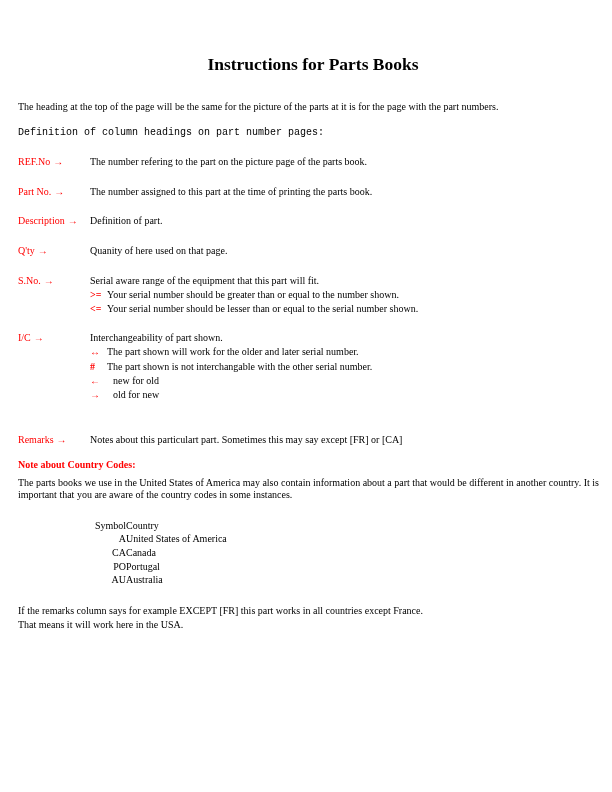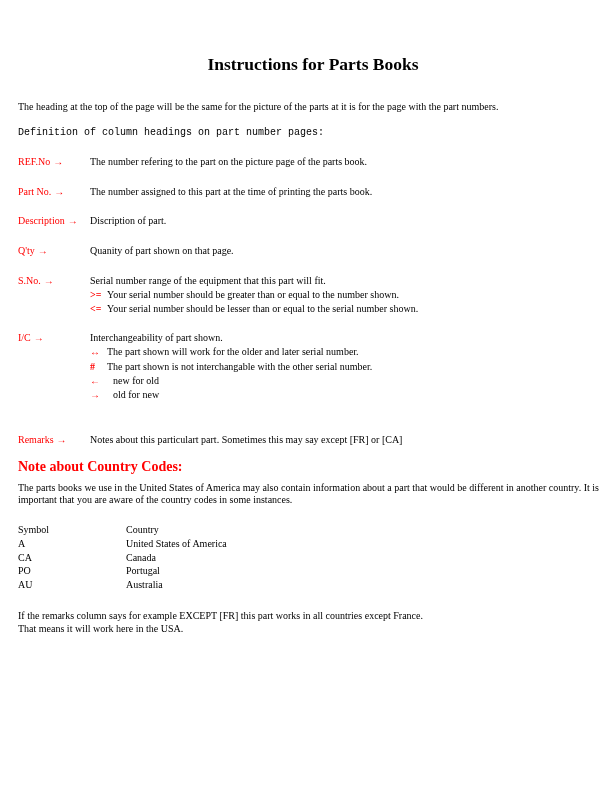--- a/index.html
+++ b/index.html
@@ -61,29 +61,30 @@
     flex: none;
     min-width: 17px;
     color: #ff0000;
     font-weight: bold;
   }
   .remarks-block { margin-top: 34px; }
 
   .section-heading {
     color: #ff0000;
     font-weight: bold;
-    font-size: 14px;
+    font-size: 10px;
     margin: 13px 0 7px 0;
     line-height: 1.15;
   }
 
   .country-table { margin-top: 18px; }
   .country-row {
     display: flex;
     line-height: 13.7px;
+    text-align: right;
   }
   .country-symbol {
     flex: none;
     width: 108px;
   }
 
   .outro { margin-top: 17px; line-height: 13.7px; }
 </style>
 </head>
 <body>
@@ -105,35 +106,35 @@
   <div class="def-block">
     <div class="def-row">
       <span class="def-label"><span>Part No.</span><span class="arrow">→</span></span>
       <span class="def-text">The number assigned to this part at the time of printing the parts book.</span>
     </div>
   </div>
 
   <div class="def-block">
     <div class="def-row">
       <span class="def-label"><span>Description</span><span class="arrow">→</span></span>
-      <span class="def-text">Discription of part.</span>
+      <span class="def-text">Definition of part.</span>
     </div>
   </div>
 
   <div class="def-block">
     <div class="def-row">
       <span class="def-label"><span>Q'ty</span><span class="arrow">→</span></span>
-      <span class="def-text">Quanity of part shown on that page.</span>
+      <span class="def-text">Quanity of here used on that page.</span>
     </div>
   </div>
 
   <div class="def-block">
     <div class="def-row">
       <span class="def-label"><span>S.No.</span><span class="arrow">→</span></span>
-      <span class="def-text">Serial number range of the equipment that this part will fit.</span>
+      <span class="def-text">Serial aware range of the equipment that this part will fit.</span>
     </div>
     <div class="sub-row">
       <span class="sub-symbol">&gt;=</span>
       <span class="sub-text">Your serial number should be greater than or equal to the number shown.</span>
     </div>
     <div class="sub-row">
       <span class="sub-symbol">&lt;=</span>
       <span class="sub-text">Your serial number should be lesser than or equal to the serial number shown.</span>
     </div>
   </div>

